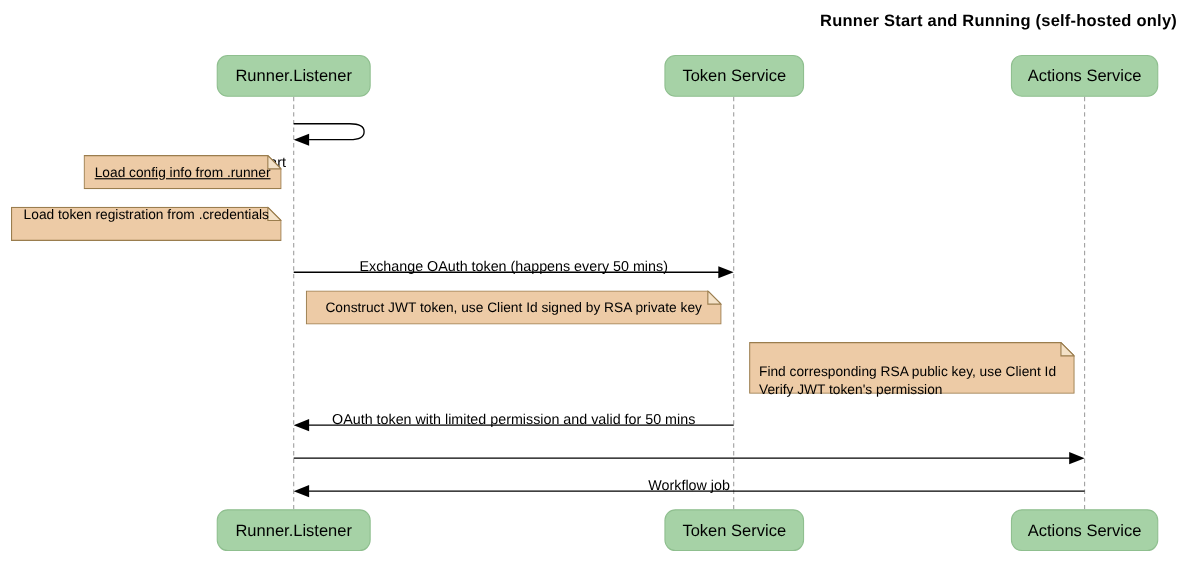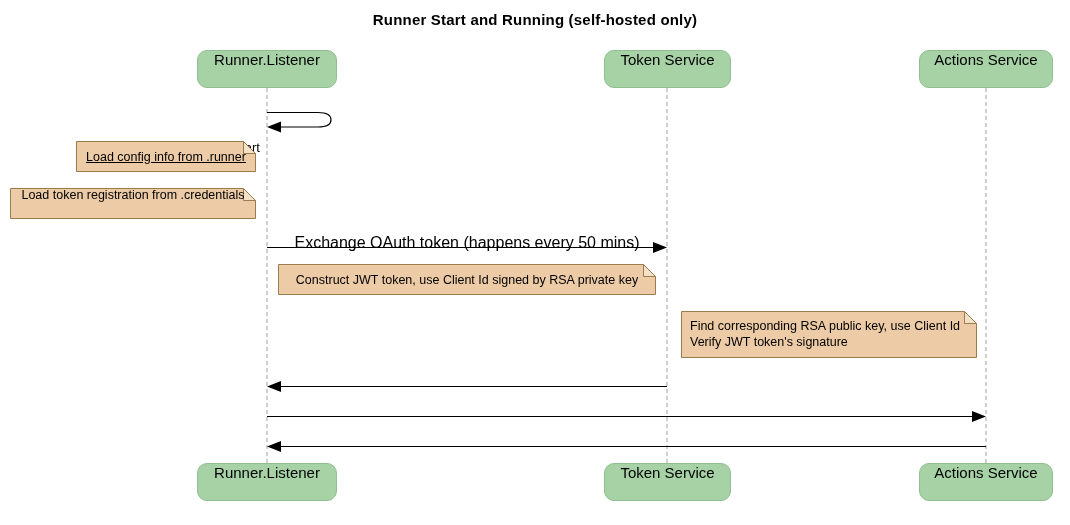--- a/index.html
+++ b/index.html
@@ -14,21 +14,21 @@
     width: 1070px;
     height: 525px;
     background: var(--background, #fff);
     overflow: hidden;
   }
   .title {
     position: absolute;
     left: 0;
     top: 11px;
     width: 1070px;
-    text-align: center;
+    text-align: right;
     font-size: 15px;
     font-weight: bold;
     letter-spacing: 0.2px;
   }
   svg.layer {
     position: absolute;
     left: 0;
     top: 0;
   }
   .lifeline {
@@ -47,21 +47,21 @@
     stroke: none;
   }
   .actor {
     position: absolute;
     height: 38px;
     box-sizing: border-box;
     background: var(--actor-fill, #a6d2a6);
     border: 1px solid var(--actor-border, #8fbf8f);
     border-radius: 10px;
     display: flex;
-    align-items: flex-start;
+    align-items: center;
     justify-content: center;
     font-size: 15px;
     white-space: nowrap;
   }
   .note {
     position: absolute;
   }
   .note svg {
     position: absolute;
     left: 0;
@@ -82,29 +82,29 @@
     display: flex;
     align-items: center;
     justify-content: center;
     width: 100%;
     height: 100%;
     font-size: 12.5px;
     white-space: nowrap;
   }
   .note .txt-multi {
     position: relative;
-    padding: 7px 9px 0 9px;
+    padding: 19px 9px 0 9px;
     font-size: 12.5px;
     line-height: 16px;
     white-space: nowrap;
   }
   .note .txt-multi span { display: block; }
   .msg-label {
     position: absolute;
-    font-size: 16px;
+    font-size: 13px;
     white-space: nowrap;
     text-align: center;
   }
   .start-label {
     position: absolute;
     left: 140px;
     top: 103px;
     width: 120px;
     text-align: right;
     font-size: 13px;
@@ -189,20 +189,22 @@
     <div class="txt">Construct JWT token, use Client Id signed by RSA private key</div>
   </div>
 
   <div class="note" style="left:681px; top:311px; width:296px; height:47px;">
     <svg width="296" height="47">
       <polygon class="body" points="0.5,0.5 283.5,0.5 295.5,12.5 295.5,46.5 0.5,46.5"></polygon>
       <polygon class="fold" points="283.5,0.5 283.5,12.5 295.5,12.5"></polygon>
     </svg>
     <div class="txt-multi">
       <span>Find corresponding RSA public key, use Client Id</span>
-      <span>Verify JWT token's signature</span>
+      <span>Verify JWT token's permission</span>
     </div>
   </div>
 
-
-
+  <div class="msg-label" style="left:267px; top:373px; width:400px;">OAuth token with limited permission and valid for 50 mins</div>
+
+
+  <div class="msg-label" style="left:267px; top:433px; width:719px;">Workflow job</div>
 
 </div>
 
 </body></html>

